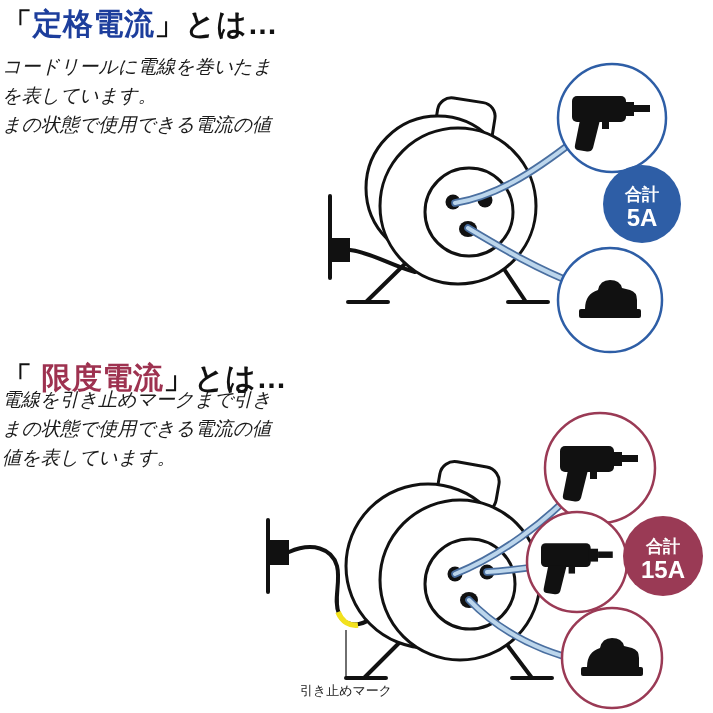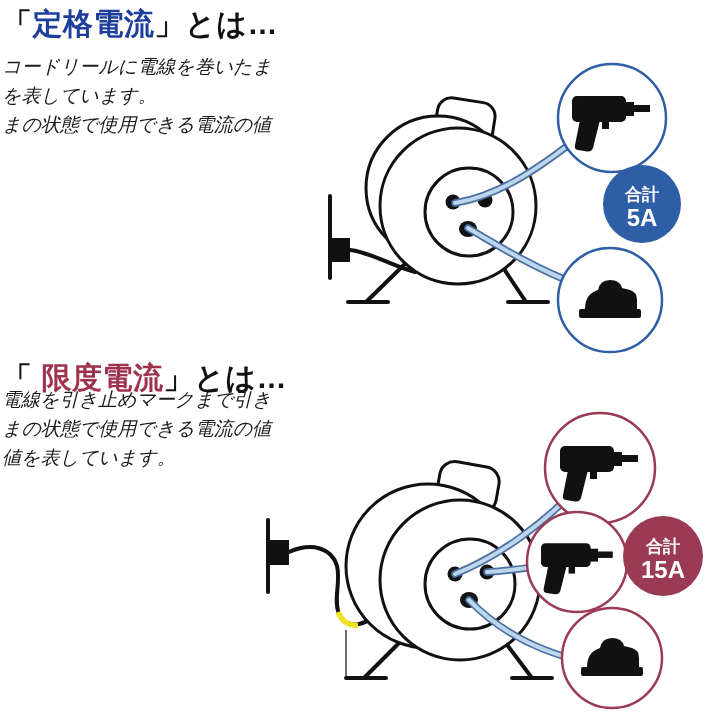--- a/index.html
+++ b/index.html
@@ -164,14 +164,15 @@
   </div>
 
   <h1 class="title t2"><span>「</span><span class="accent-limit">限度電流</span><span>」とは…</span></h1>
 
   <div class="body b2">
     <div>電線を引き止めマークまで引き</div>
     <div>まの状態で使用できる電流の値</div>
     <div>値を表しています。</div>
   </div>
 
+  <div class="mark-label">引き止めマーク</div>
 
 </div>
 
 </body></html>

